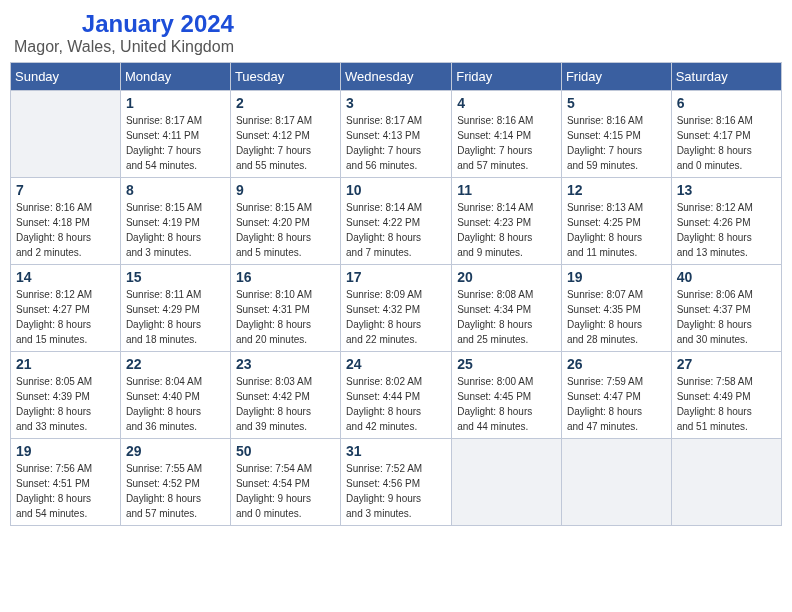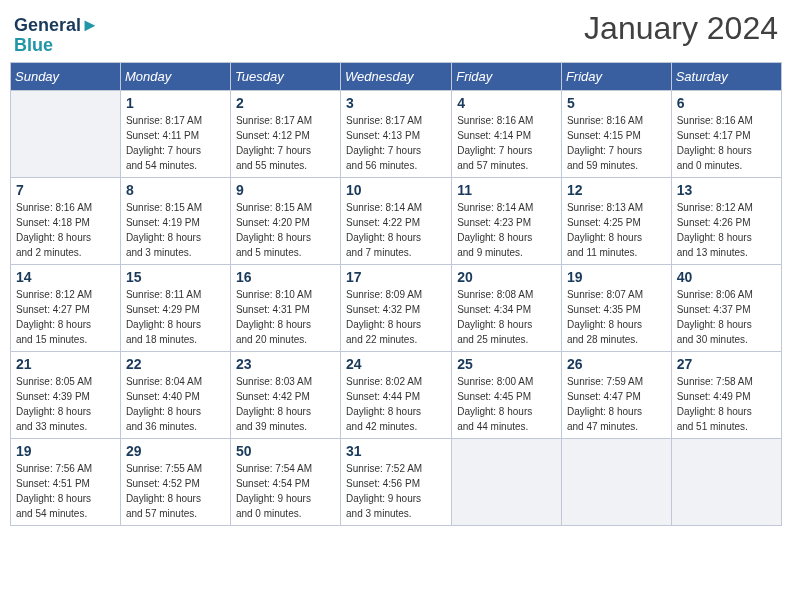--- a/index.html
+++ b/index.html
@@ -28,42 +28,41 @@
       color: #1a3a5c;
       line-height: 1.1;
     }
     .logo-text span {
       color: #2196a8;
     }
     .title-block {
       text-align: right;
     }
     .main-title {
-      font-size: 32px;
-      color: #404040;
-      font-weight: normal;
+      font-size: 24px;
+      color: #1d4ed8;
+      font-weight: bold;
     }
     .subtitle {
       font-size: 16px;
       color: #555;
     }
     .calendar {
       width: 100%;
       border-collapse: collapse;
       font-size: 11px;
     }
     .calendar th {
       background: #3a5fa0;
       color: #fff;
       padding: 6px 4px;
       text-align: left;
       font-size: 13px;
       font-weight: normal;
       border: 1px solid #c0c8d8;
-      font-style: italic;
     }
     .calendar td {
       border: 1px solid #c0c8d8;
       vertical-align: top;
       padding: 4px 5px;
       width: 113px;
       min-height: 80px;
       background: #fff;
     }
     .calendar td.empty {
@@ -82,30 +81,23 @@
       line-height: 1.5;
     }
     .week-row td {
       min-height: 85px;
     }
   </style>
 </head>
 <body>
 
 <div class="header">
-  <div class="logo">
-    <div>
-      <div style="display:flex;align-items:center;">
-        <span class="logo-text">General<span>►</span></span>
-      </div>
-      <div class="logo-text" style="color:#2196a8;font-size:18px;font-weight:bold;">Blue</div>
-    </div>
-  </div>
   <div class="title-block">
     <div class="main-title">January 2024</div>
+    <div class="subtitle">Magor, Wales, United Kingdom</div>
   </div>
 </div>
 
 <table class="calendar">
   <thead>
     <tr>
     <th>Sunday</th>
         <th>Monday</th>
         <th>Tuesday</th>
         <th>Wednesday</th>

